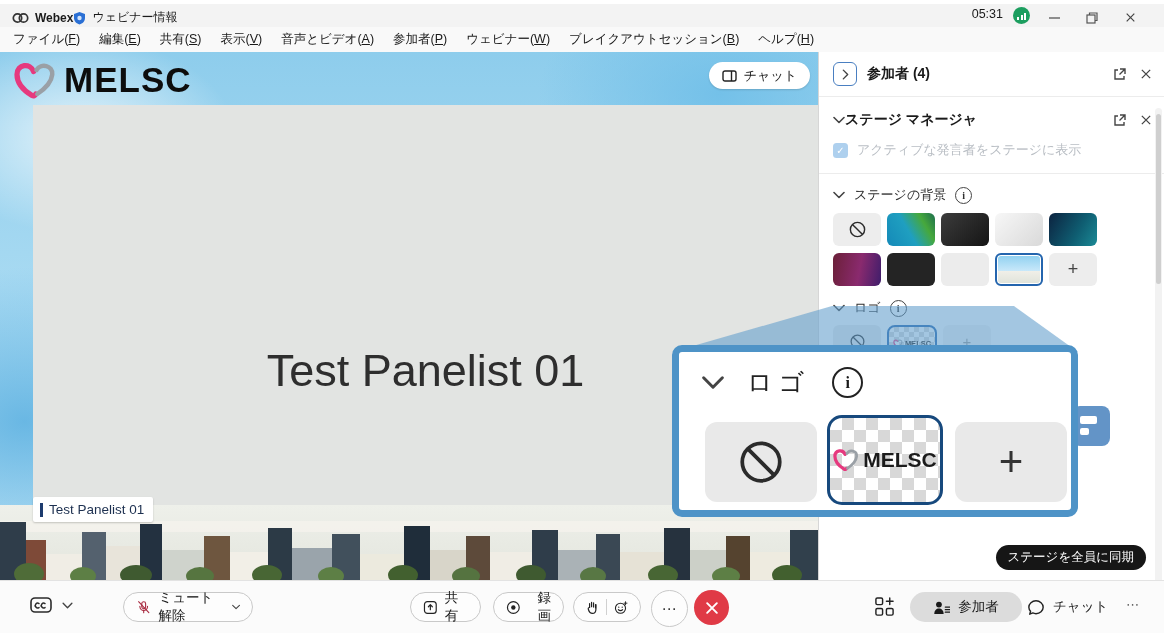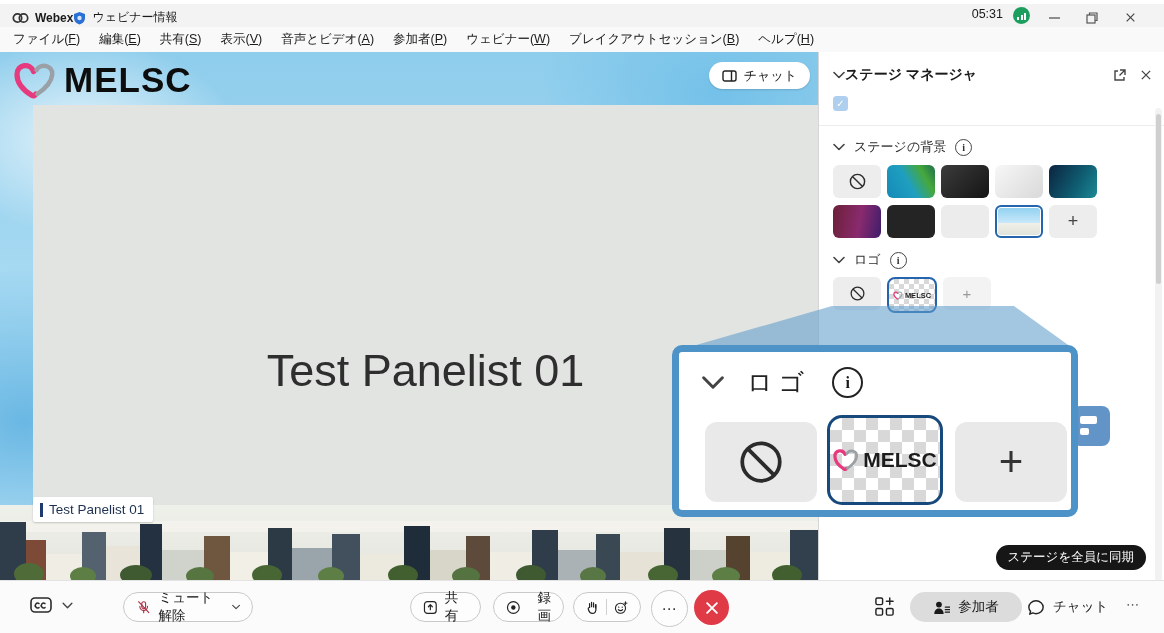--- a/index.html
+++ b/index.html
@@ -244,38 +244,55 @@
     <div class="tree" style="left:712px;width:28px;height:18px;background:#5d7f45"></div>
     <div class="tree" style="left:772px;width:30px;height:20px;background:#42602f"></div>
   </div>
   <div class="name-tag">
     <span class="name-bar"></span>
     <span>Test Panelist 01</span>
   </div>
 </div>
 
 <div class="panel">
+  <div class="p-header">
+    <span class="chev-btn">
+      <svg width="11" height="7" viewBox="0 0 12 8" style="transform:rotate(-90deg)">
+          <use href="#chev-down"></use>
+        </svg>
+    </span>
+    <span class="title">参加者 (4)</span>
+    <span class="hdr-icons">
+      <svg width="14" height="14" viewBox="0 0 14 14">
+          <use href="#popout"></use>
+        </svg>
+      <svg width="12" height="12" viewBox="0 0 13 13">
+          <use href="#xmark"></use>
+        </svg>
+    </span>
+  </div>
 
   <div class="sm-row">
     <svg width="12" height="8" viewBox="0 0 12 8">
         <use href="#chev-down"></use>
       </svg>
     <span class="title">ステージ マネージャ</span>
     <span class="hdr-icons">
       <svg width="14" height="14" viewBox="0 0 14 14">
           <use href="#popout"></use>
         </svg>
       <svg width="12" height="12" viewBox="0 0 13 13">
           <use href="#xmark"></use>
         </svg>
     </span>
   </div>
 
   <div class="chk-row">
     <span class="chkbox">✓</span>
+    <span>アクティブな発言者をステージに表示</span>
   </div>
   <div class="divider"></div>
 
   <div class="sec-hdr">
     <svg width="12" height="8" viewBox="0 0 12 8">
         <use href="#chev-down"></use>
       </svg>
     <span>ステージの背景</span>
     <span style="width:15px;height:15px;border:1.3px solid #444;border-radius:50%;display:flex;align-items:center;justify-content:center;font-size:10px;font-family:'Liberation Serif',serif;font-weight:bold;">i</span>
   </div>

